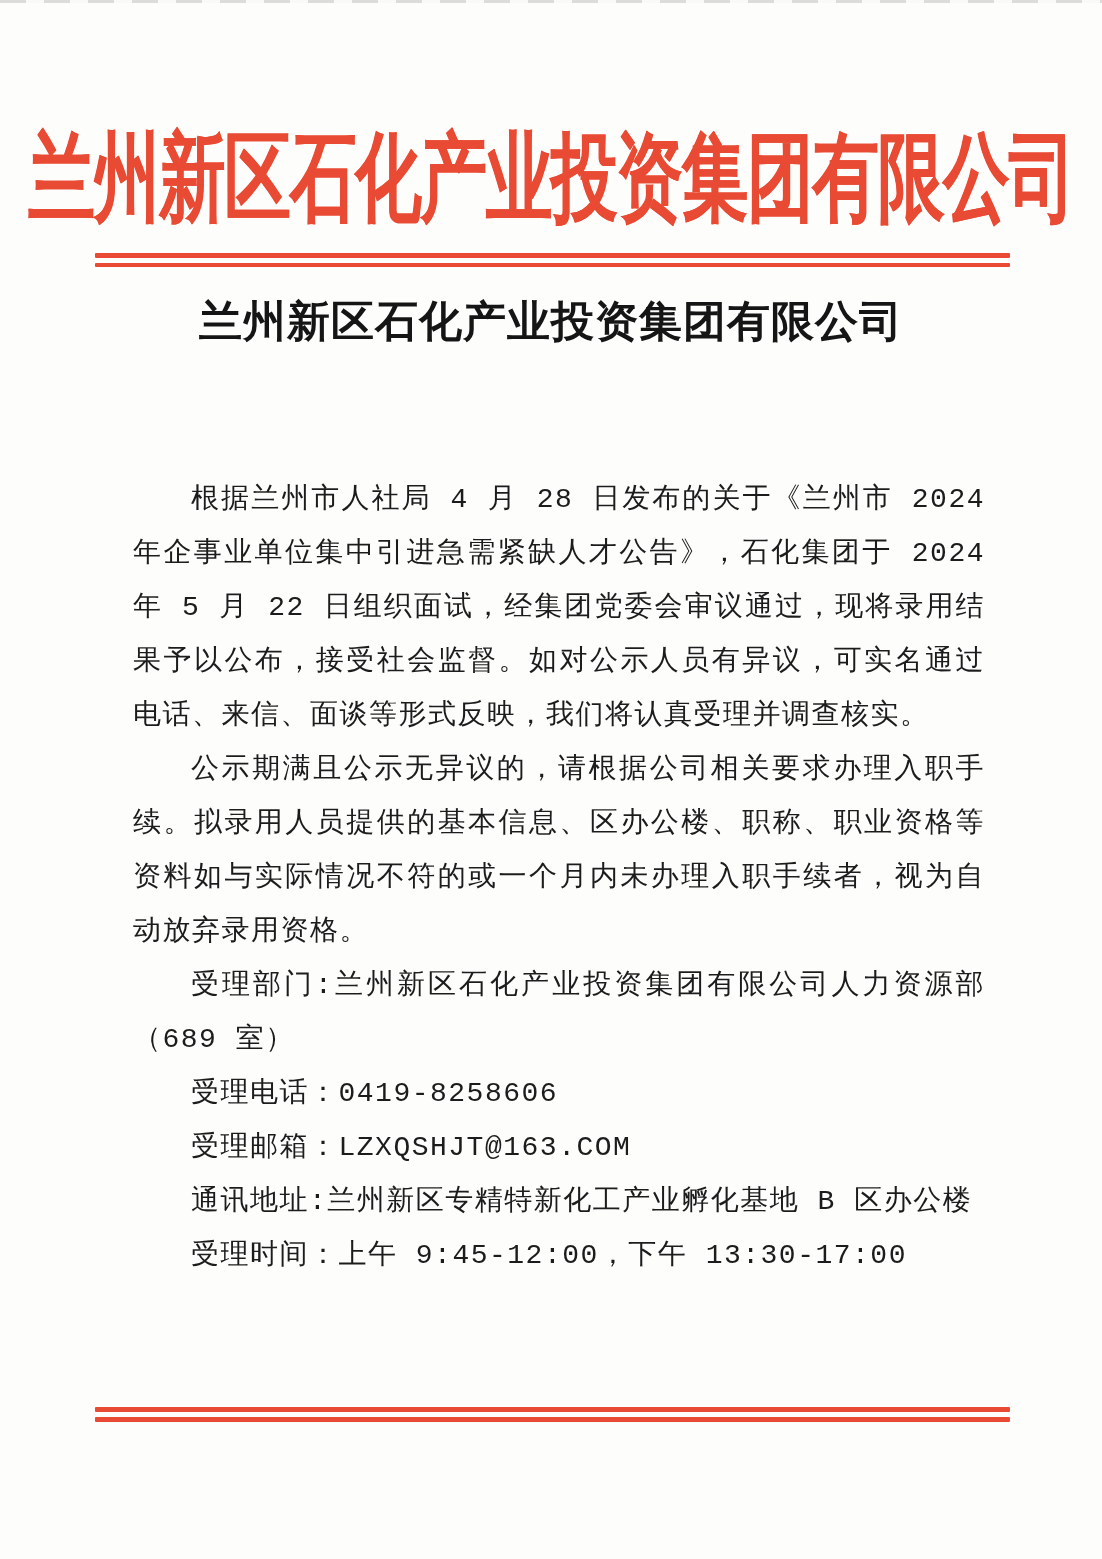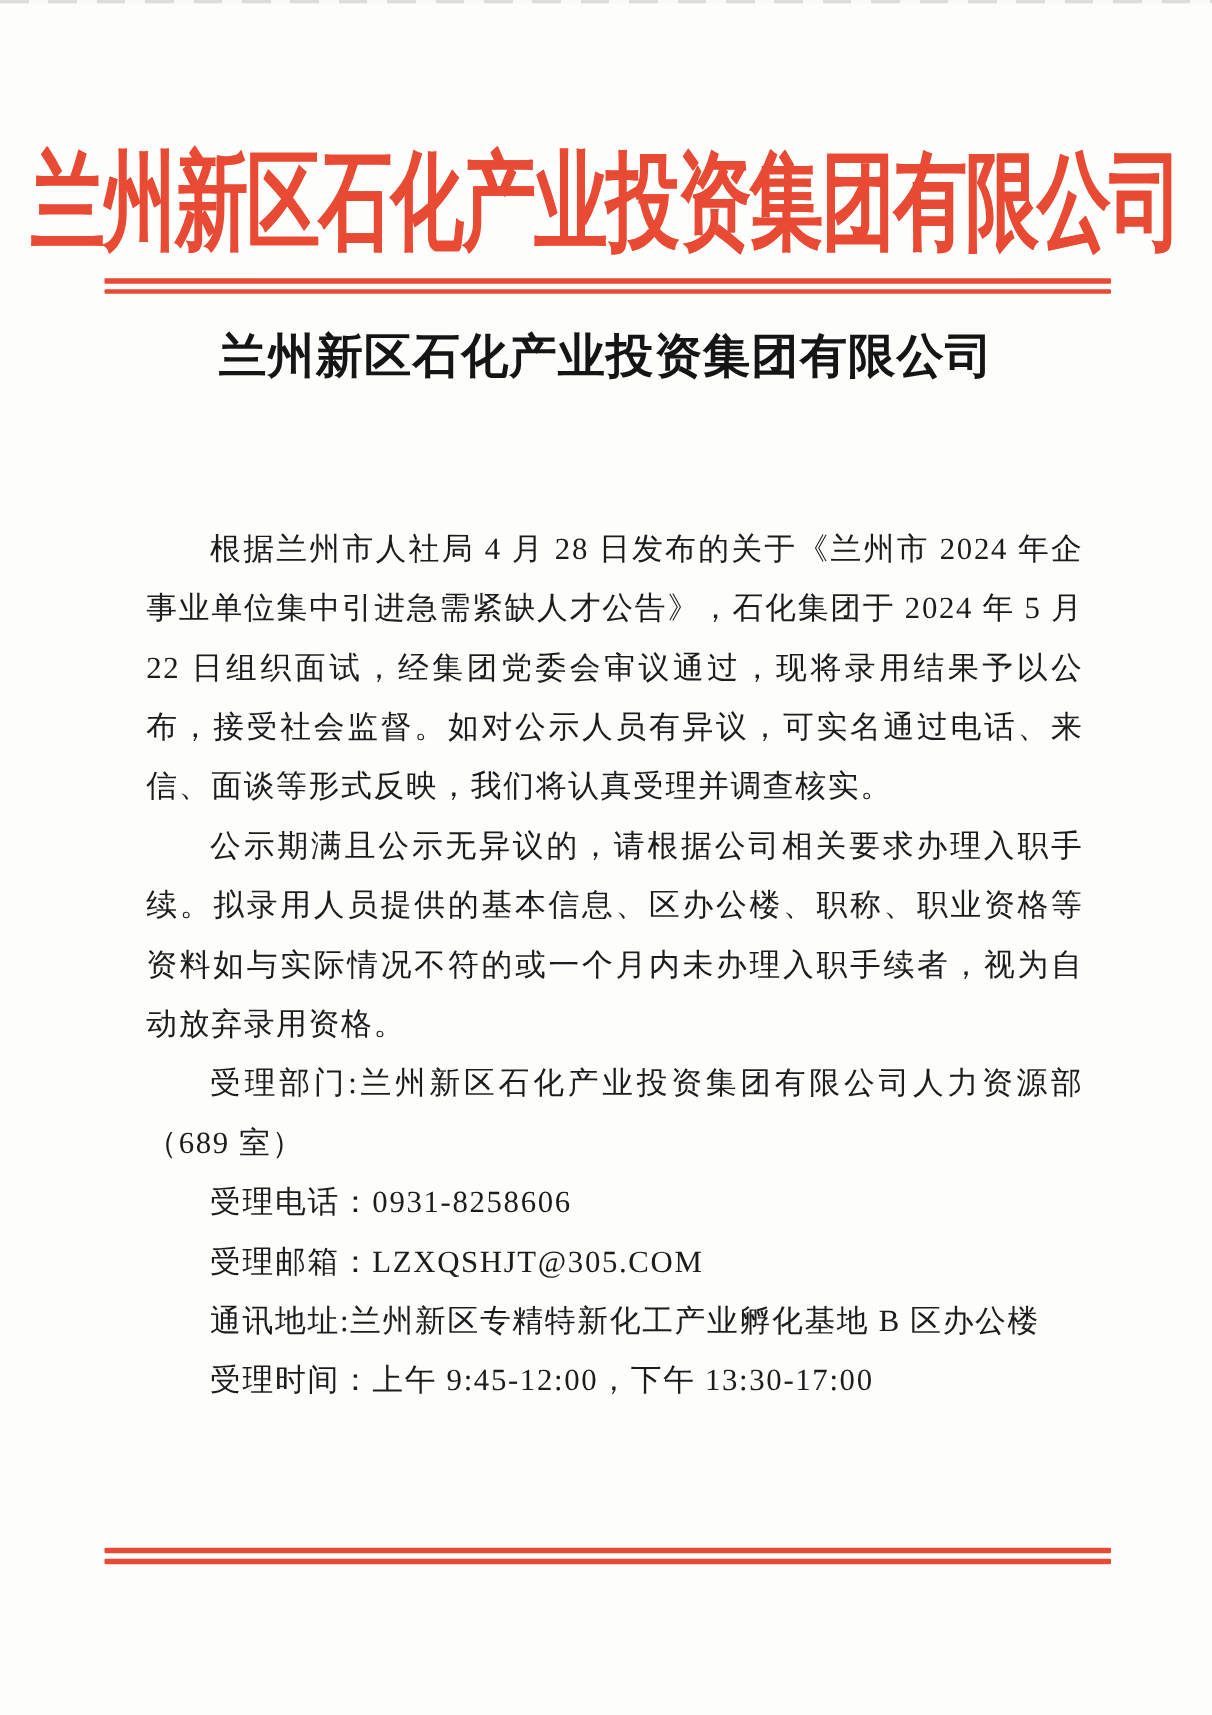--- a/index.html
+++ b/index.html
@@ -11,21 +11,21 @@
     margin: 0;
     padding: 0;
     background: #ffffff;
   }
   .page {
     position: relative;
     width: 1102px;
     height: 1559px;
     background: #fdfdfc;
     overflow: hidden;
-    font-family: Liberation Serif, serif;
+    font-family: Liberation Mono, monospace;
     color: var(--ink);
   }
   
   .scan-edge {
     position: absolute;
     top: 0; left: 0;
     width: 100%;
     height: 3px;
     background: repeating-linear-gradient(90deg,
       rgba(120,120,120,0.45) 0 26px,
@@ -112,22 +112,22 @@
   </div>
 
   <div class="doc-title">
     <div>兰州新区石化产业投资集团有限公司</div>
   </div>
 
   <div class="body-text">
     <p>根据兰州市人社局 4 月 28 日发布的关于《兰州市 2024 年企事业单位集中引进急需紧缺人才公告》，石化集团于 2024 年 5 月 22 日组织面试，经集团党委会审议通过，现将录用结果予以公布，接受社会监督。如对公示人员有异议，可实名通过电话、来信、面谈等形式反映，我们将认真受理并调查核实。</p>
     <p>公示期满且公示无异议的，请根据公司相关要求办理入职手续。拟录用人员提供的基本信息、区办公楼、职称、职业资格等资料如与实际情况不符的或一个月内未办理入职手续者，视为自动放弃录用资格。</p>
     <p>受理部门:兰州新区石化产业投资集团有限公司人力资源部（689 室）</p>
-    <p>受理电话：0931-8258606</p>
-    <p>受理邮箱：LZXQSHJT@305.COM</p>
+    <p>受理电话：0419-8258606</p>
+    <p>受理邮箱：LZXQSHJT@163.COM</p>
     <p>通讯地址:兰州新区专精特新化工产业孵化基地 B 区办公楼</p>
     <p>受理时间：上午 9:45-12:00，下午 13:30-17:00</p>
   </div>
 
   <div class="rules rules-footer">
     <div class="rule rule-a"></div>
     <div class="rule rule-b"></div>
   </div>
 
 </div>

